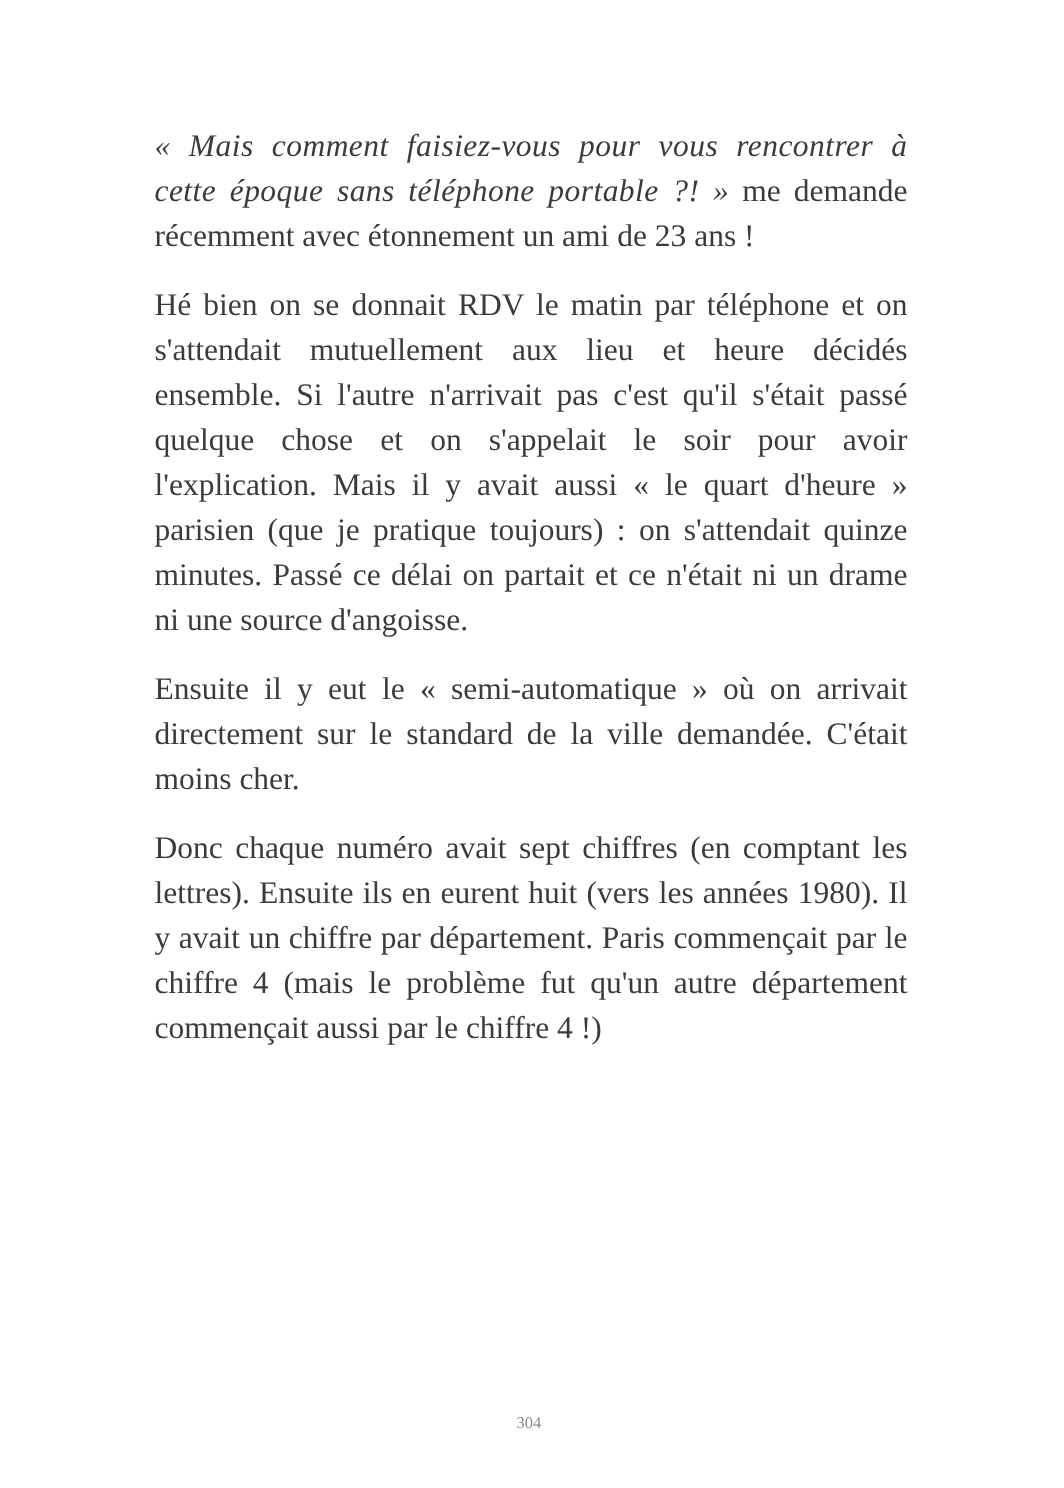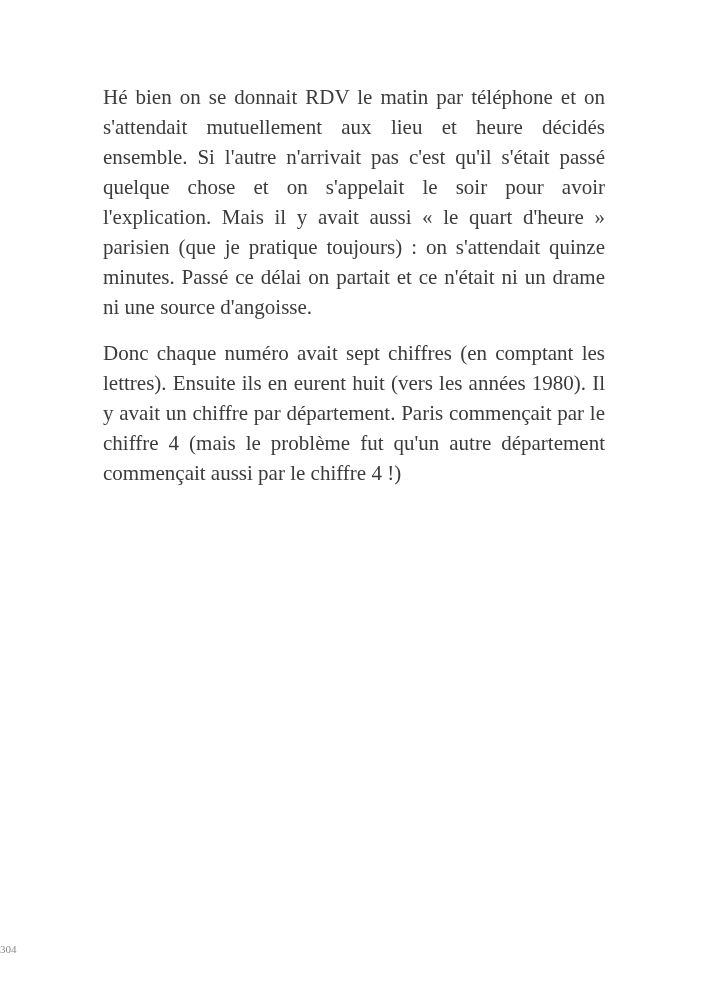--- a/index.html
+++ b/index.html
@@ -16,27 +16,29 @@
       text-align: justify;
     }
     .para { margin: 0 0 16px 0; }
     .para:nth-of-type(2) { }
     .quote { font-style: italic; letter-spacing: 0.3px; }
     .page-number {
       position: absolute;
       top: 943px;
       left: 0;
       width: 705px;
-      text-align: left;
+      text-align: center;
       font-family: "Liberation Serif", "DejaVu Serif", serif;
       font-size: 11px;
       color: #8a8a8a;
     }
   </style>
 </head>
 <body>
 
 <div class="page">
+  <p class="para"><span class="quote">« Mais comment faisiez-vous pour vous rencontrer à cette époque sans téléphone portable ?! »</span><span> me demande récemment avec étonnement un ami de 23 ans !</span></p>
   <p class="para">Hé bien on se donnait RDV le matin par téléphone et on s'attendait mutuellement aux lieu et heure décidés ensemble. Si l'autre n'arrivait pas c'est qu'il s'était passé quelque chose et on s'appelait le soir pour avoir l'explication. Mais il y avait aussi « le quart d'heure » parisien (que je pratique toujours) : on s'attendait quinze minutes. Passé ce délai on partait et ce n'était ni un drame ni une source d'angoisse.</p>
+  <p class="para">Ensuite il y eut le « semi-automatique » où on arrivait directement sur le standard de la ville demandée. C'était moins cher.</p>
   <p class="para">Donc chaque numéro avait sept chiffres (en comptant les lettres). Ensuite ils en eurent huit (vers les années 1980). Il y avait un chiffre par département. Paris commençait par le chiffre 4 (mais le problème fut qu'un autre département commençait aussi par le chiffre 4 !)</p>
 </div>
 
 <div class="page-number">304</div>
 
 </body></html>

